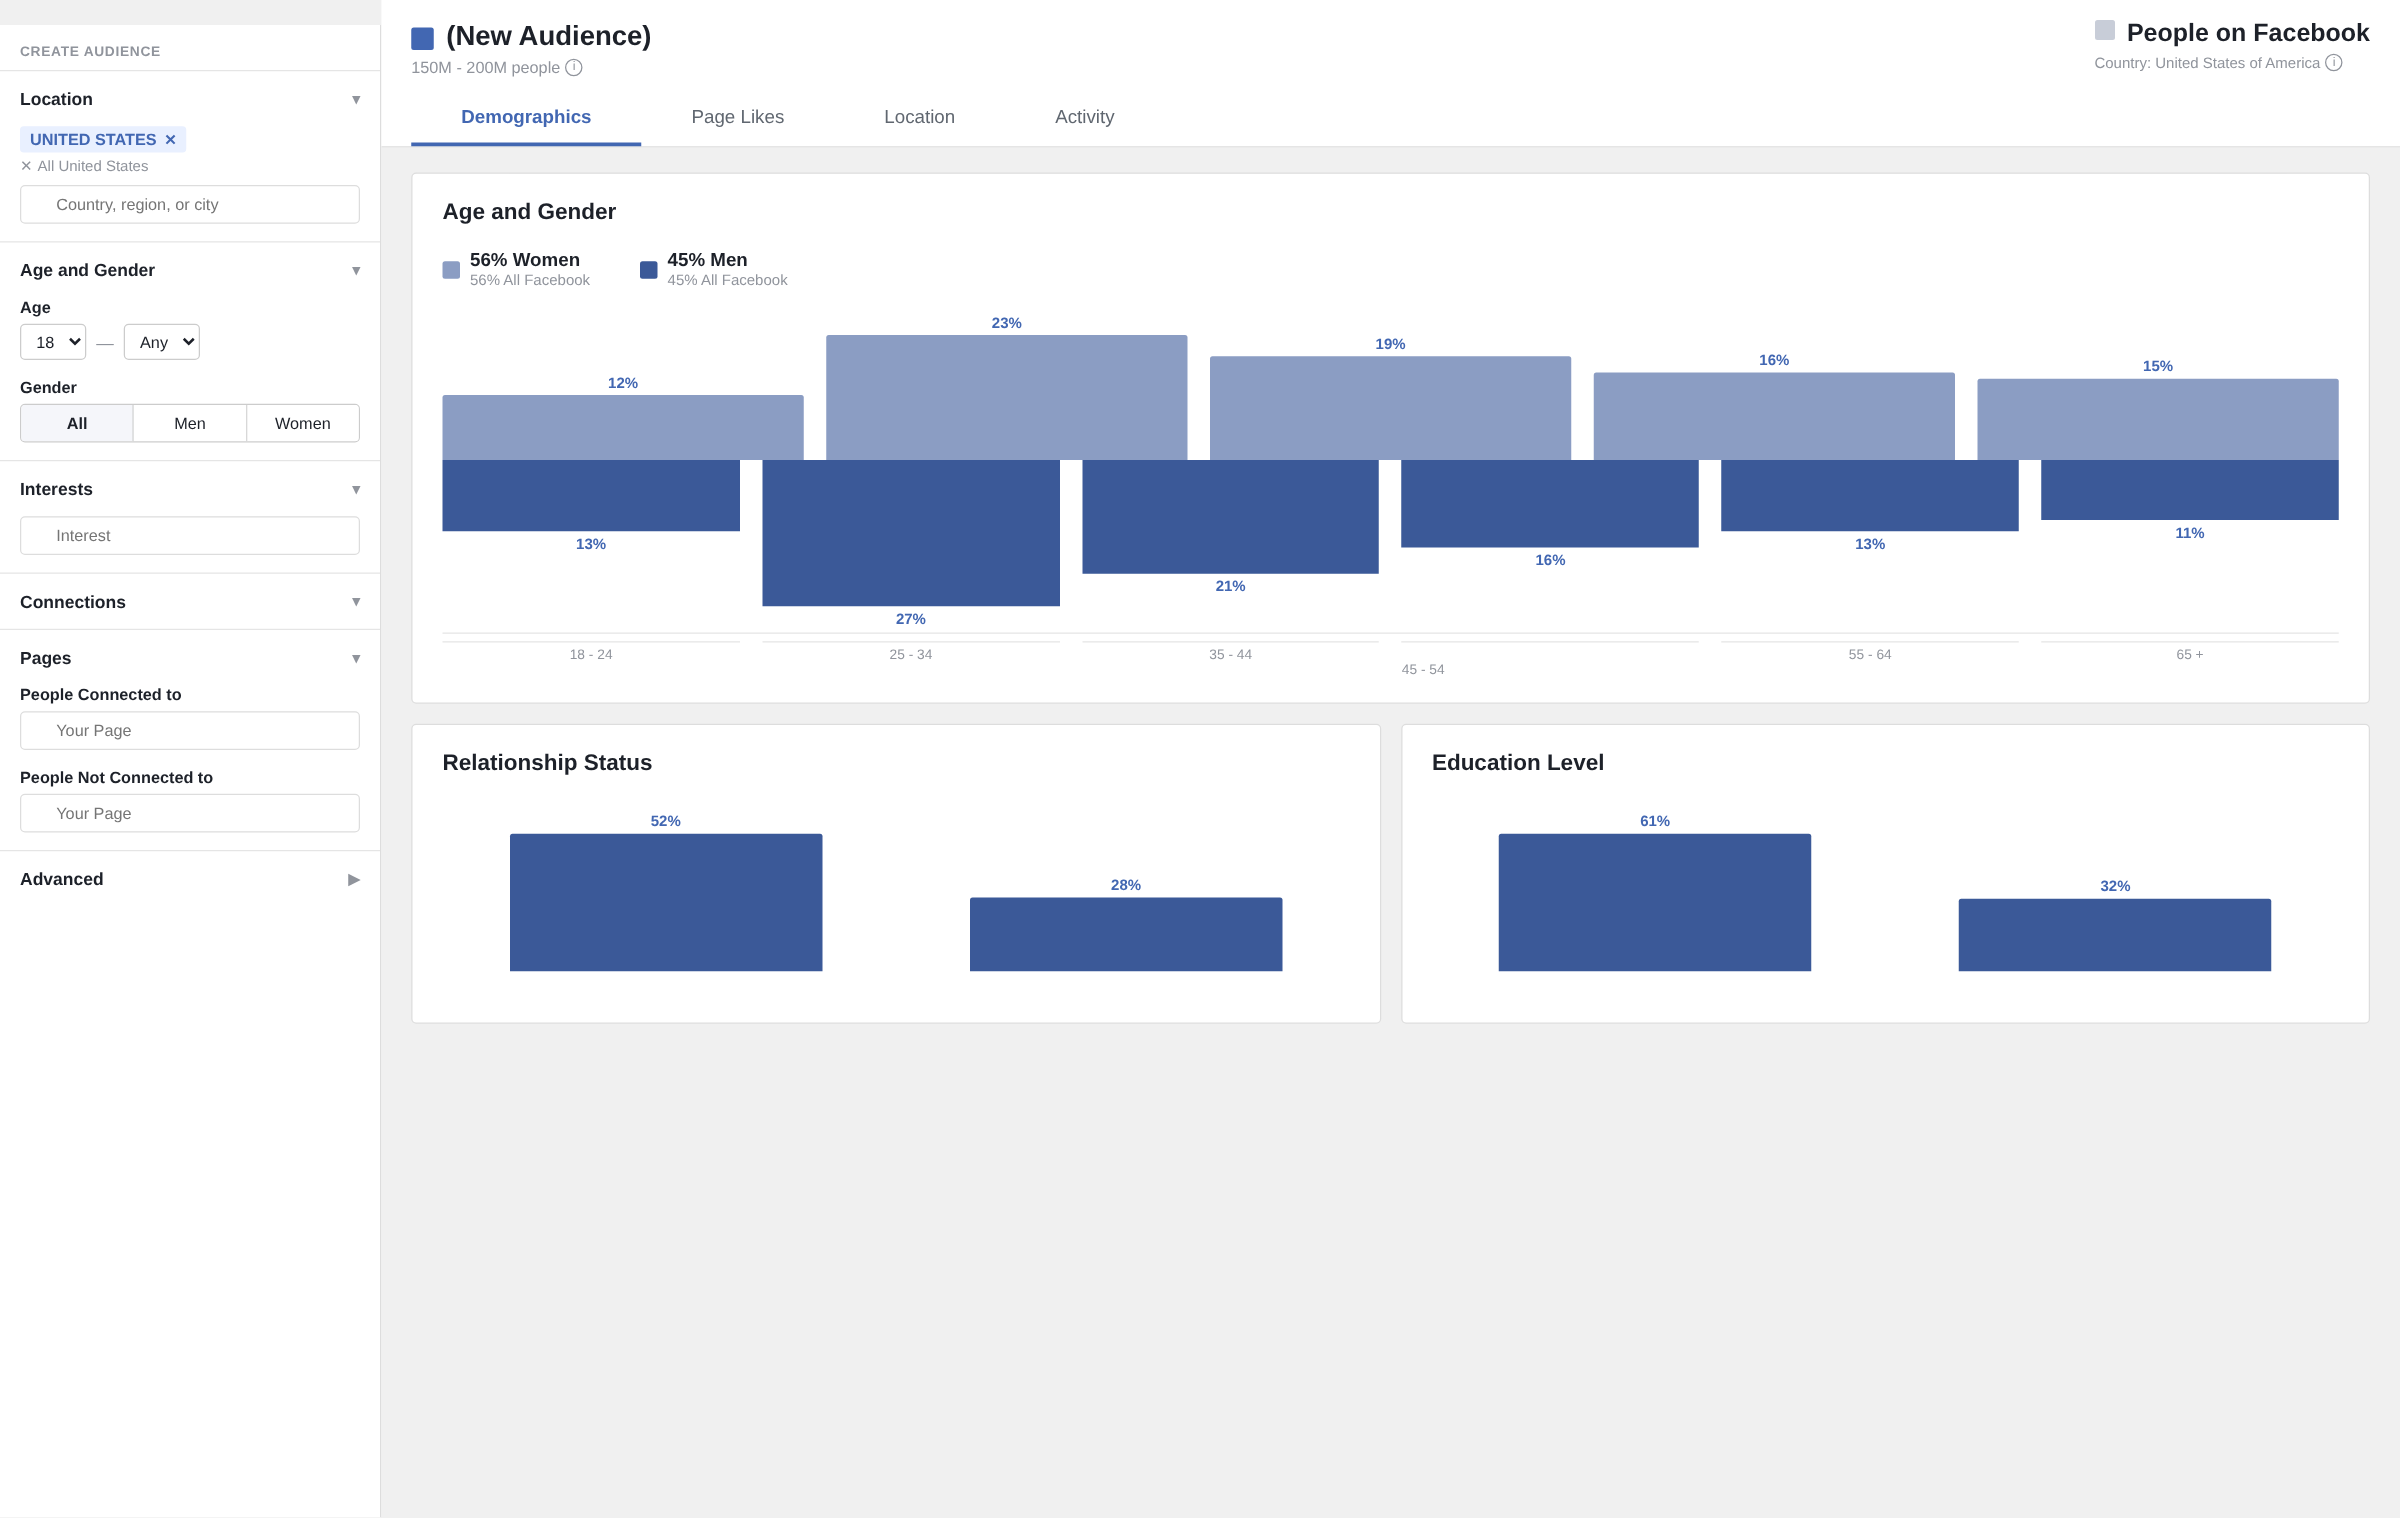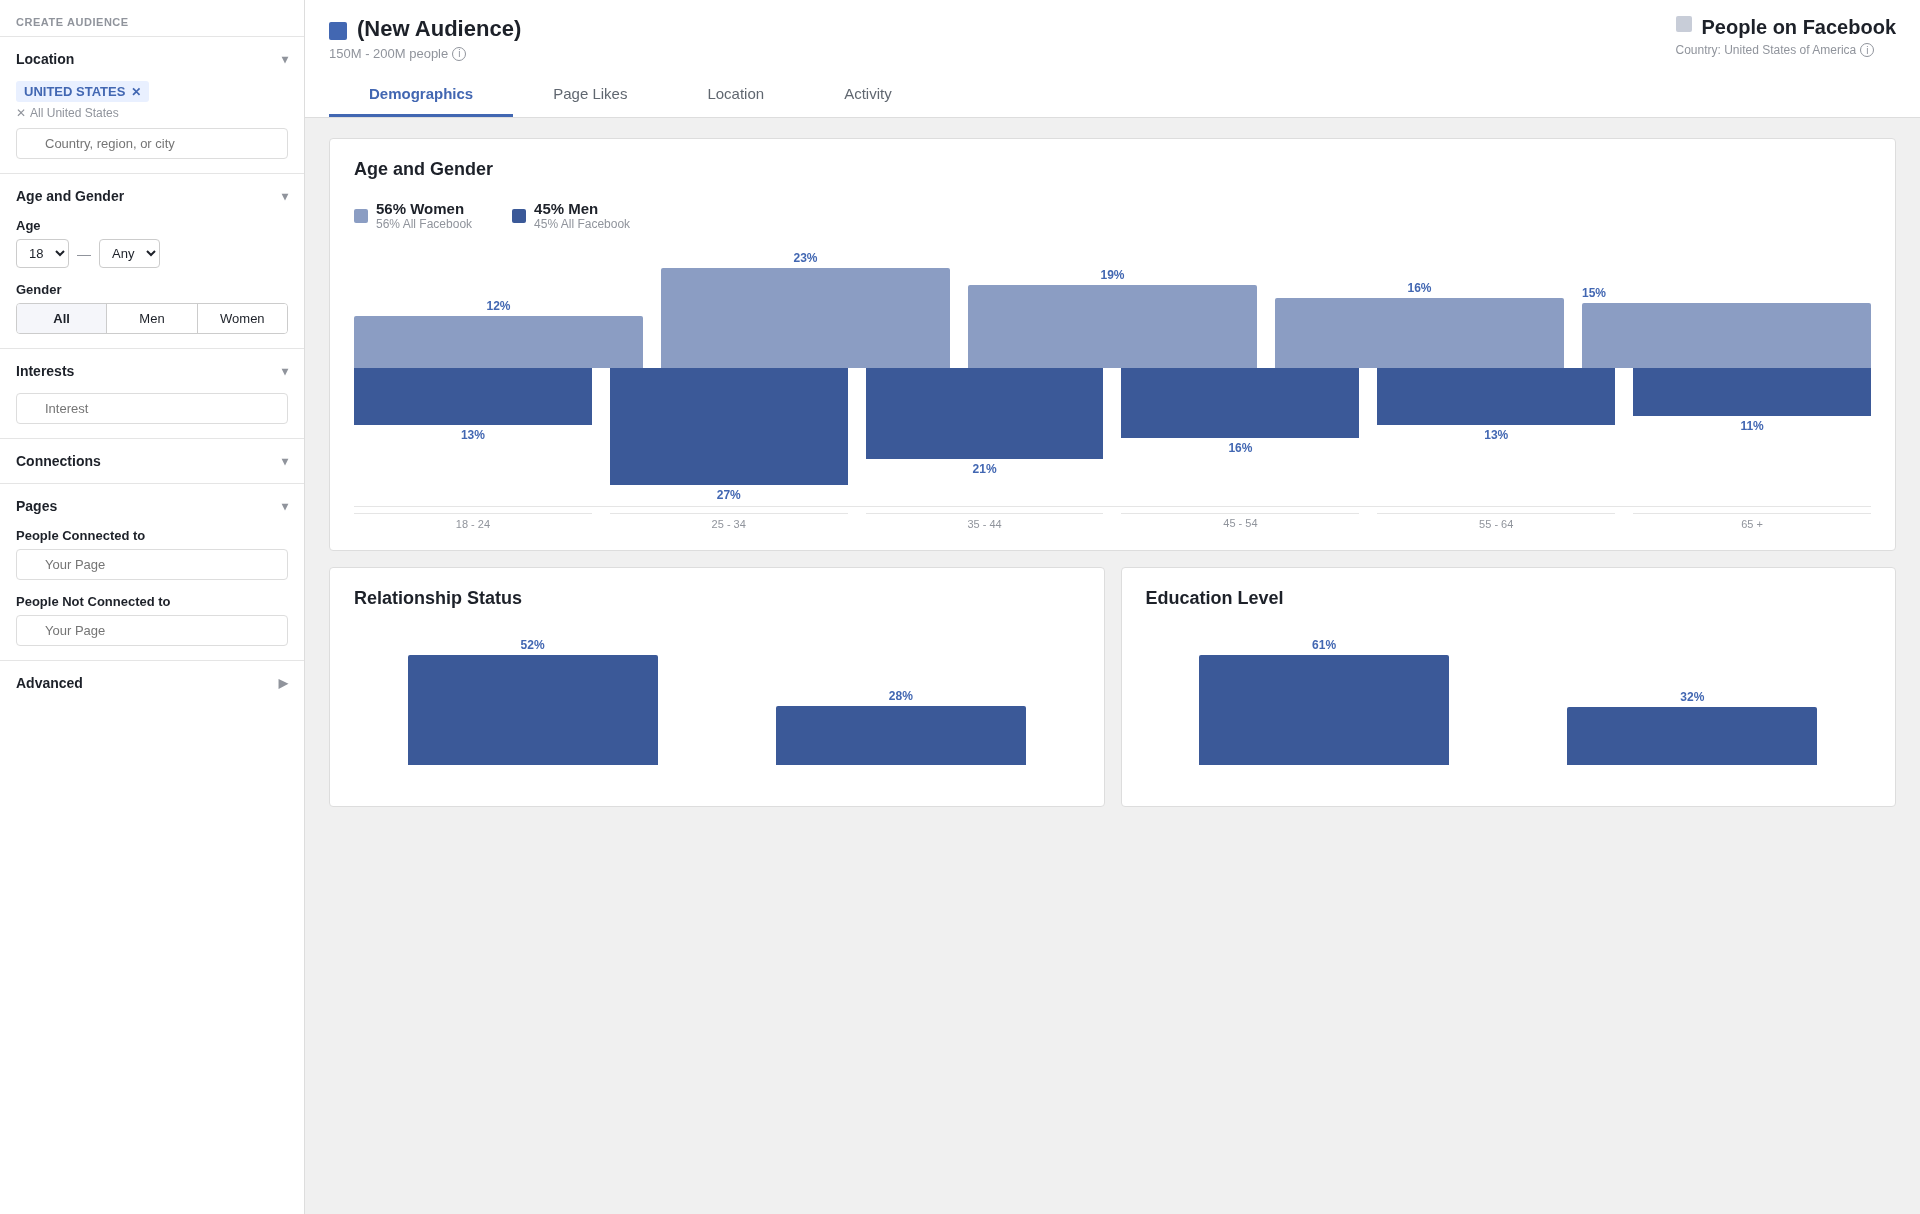--- a/index.html
+++ b/index.html
@@ -7,20 +7,21 @@
 
     
     .sidebar {
       width: 305px;
       min-width: 305px;
       background: #fff;
       border-right: 1px solid #ddd;
       overflow-y: auto;
       display: flex;
       flex-direction: column;
+      margin-top: 20px;
     }
     .sidebar-title {
       font-size: 11px;
       font-weight: 700;
       color: #90949c;
       letter-spacing: 0.05em;
       padding: 16px 16px 8px;
       text-transform: uppercase;
     }
     .sidebar-section {
@@ -533,21 +534,21 @@
       <div style="width:100%;height:100px;background:#8b9dc3;border-radius:2px 2px 0 0;"></div>
     </div>
           <div style="flex: 1 1 0%; display: flex; flex-direction: column; align-items: center; justify-content: flex-end;">
       <span style="font-size:12px;font-weight:600;color:#4267b2;margin-bottom:3px;">19%</span>
       <div style="width:100%;height:83px;background:#8b9dc3;border-radius:2px 2px 0 0;"></div>
     </div>
           <div style="flex: 1 1 0%; display: flex; flex-direction: column; align-items: center; justify-content: flex-end;">
       <span style="font-size:12px;font-weight:600;color:#4267b2;margin-bottom:3px;">16%</span>
       <div style="width:100%;height:70px;background:#8b9dc3;border-radius:2px 2px 0 0;"></div>
     </div>
-          <div style="flex: 1 1 0%; display: flex; flex-direction: column; justify-content: flex-end;">
+          <div style="flex: 1 1 0%; display: flex; flex-direction: column; align-items: center; justify-content: flex-end;">
       <span style="font-size:12px;font-weight:600;color:#4267b2;margin-bottom:3px;">15%</span>
       <div style="width:100%;height:65px;background:#8b9dc3;border-radius:2px 2px 0 0;"></div>
     </div>
         </div>
 
       <div style="display:flex;gap:18px;margin-top:0;" id="men-bars">
           <div style="flex: 1 1 0%; display: flex; flex-direction: column; align-items: center;">
       <div style="width:100%;height:57px;background:#3b5998;border-radius:0 0 0 0;"></div>
       <span style="font-size:12px;font-weight:600;color:#4267b2;margin-top:3px;">13%</span>
     </div>
@@ -570,21 +571,21 @@
           <div style="flex: 1 1 0%; display: flex; flex-direction: column; align-items: center;">
       <div style="width:100%;height:48px;background:#3b5998;border-radius:0 0 0 0;"></div>
       <span style="font-size:12px;font-weight:600;color:#4267b2;margin-top:3px;">11%</span>
     </div>
         </div>
 
       <div class="age-labels-row" id="age-labels">
           <div style="flex: 1 1 0%; text-align: center; font-size: 11px; color: rgb(144, 148, 156); padding-top: 4px; border-top: 1px solid rgb(229, 229, 229);">18 - 24</div>
           <div style="flex: 1 1 0%; text-align: center; font-size: 11px; color: rgb(144, 148, 156); padding-top: 4px; border-top: 1px solid rgb(229, 229, 229);">25 - 34</div>
           <div style="flex: 1 1 0%; text-align: center; font-size: 11px; color: rgb(144, 148, 156); padding-top: 4px; border-top: 1px solid rgb(229, 229, 229);">35 - 44</div>
-          <div style="flex: 1 1 0%; text-align: center; font-size: 11px; color: rgb(144, 148, 156); padding-top: 3px; border-top: 1px solid rgb(229, 229, 229);">45 - 54</div>
+          <div style="flex: 1 1 0%; text-align: left; font-size: 11px; color: rgb(144, 148, 156); padding-top: 16px; border-top: 1px solid rgb(229, 229, 229);">45 - 54</div>
           <div style="flex: 1 1 0%; text-align: center; font-size: 11px; color: rgb(144, 148, 156); padding-top: 4px; border-top: 1px solid rgb(229, 229, 229);">55 - 64</div>
           <div style="flex: 1 1 0%; text-align: center; font-size: 11px; color: rgb(144, 148, 156); padding-top: 4px; border-top: 1px solid rgb(229, 229, 229);">65 +</div>
         </div>
     </div>
 
     <div class="bottom-charts-row">
       <div class="bottom-chart-card">
         <div class="bottom-chart-title">Relationship Status</div>
         <div class="bottom-bar-chart" id="relationship-bars">
             <div class="bottom-bar-group">

